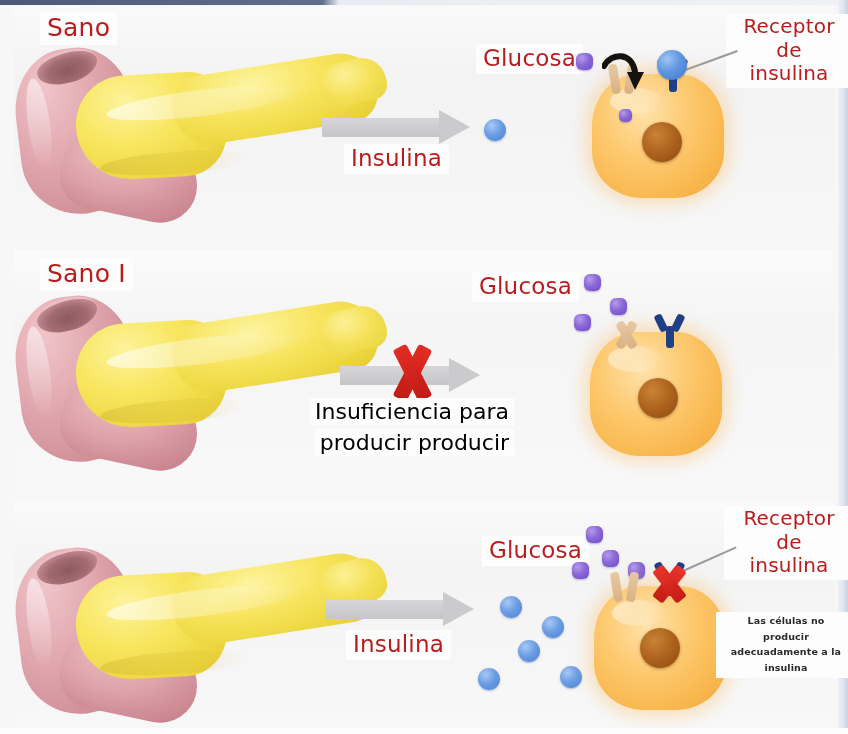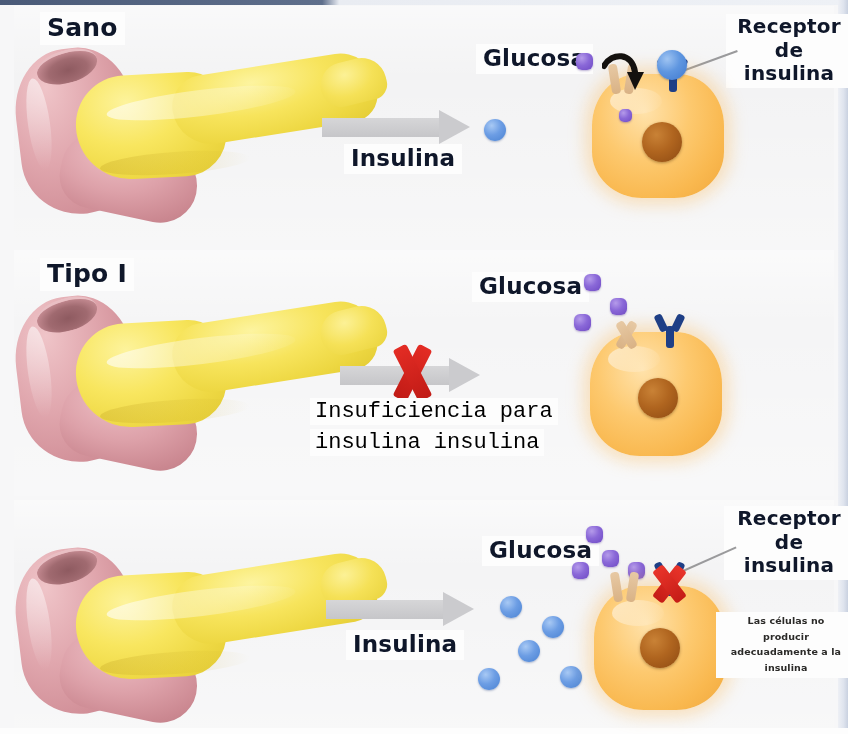--- a/index.html
+++ b/index.html
@@ -23,30 +23,30 @@
   
   .panel{position:absolute;left:14px;width:820px;background:#f4f4f5;}
   .panel.p0{top:6px;height:240px;background:#f3f3f4;}
   .panel.p1{top:250px;height:246px;background:#f5f5f6;}
   .panel.p2{top:500px;height:228px;background:#f4f4f5;}
   .panel-sheen{position:absolute;inset:0;
     background:linear-gradient(180deg,rgba(255,255,255,.55),rgba(255,255,255,0) 30%,rgba(255,255,255,.35));}
 
   
   .hl{position:absolute;font-family:"DejaVu Sans",sans-serif;
-      font-weight:700;color:#0f172a;white-space:nowrap;
+      font-weight:400;color:#b91c1c;white-space:nowrap;
       background:#fdfdfd;padding:1px 7px 2px 7px;line-height:1.18;
       letter-spacing:.2px;}
   .hl.two{white-space:normal;text-align:center;}
 
   .title-lab{font-size:25px;}
   .glu-lab{font-size:23px;}
   .rec-lab{font-size:20px;text-align:center;}
   .ins-lab{font-size:23px;}
-  .fail-lab{font-size:22px;text-align:left;background:transparent;padding:0;font-family:Liberation Mono, monospace;}
+  .fail-lab{font-size:22px;text-align:right;background:transparent;padding:0;}
   .fail-lab span{background:#fdfdfd;padding:1px 5px;display:inline-block;}
   .tiny-lab{font-size:9.5px;font-weight:700;text-align:center;line-height:1.65;
             color:#2b2a28;letter-spacing:.1px;}
 
   
   .pancreas{position:absolute;width:360px;height:190px;}
   .duo{position:absolute;left:4px;top:16px;width:120px;height:168px;}
   .duo-body{position:absolute;left:0;top:0;width:118px;height:166px;
     border-radius:58px 58px 64px 64px / 70px 70px 62px 62px;
     background:
@@ -228,21 +228,21 @@
       <div class="a1"></div>
       <div class="a2"></div>
       <div class="stem"></div>
     </div>
     <div class="ins-ball" style="left:643px;top:44px;"></div>
   </div>
 
   <div class="panel p1">
     <div class="panel-sheen"></div>
 
-    <div class="hl title-lab" style="left:26px;top:8px;">Tipo I</div>
+    <div class="hl title-lab" style="left:26px;top:8px;">Sano I</div>
 
     <div class="pancreas" style="left:0px;top:30px;">
       <div class="duo">
         <div class="duo-body"></div>
         <div class="duo-arm"></div>
         <div class="duo-mouth"></div>
         <div class="duo-hl"></div>
       </div>
       <div class="gland">
         <div class="gland-head"></div>
@@ -257,21 +257,21 @@
       <div class="arrow-shaft"></div>
       <div class="arrow-head"></div>
     </div>
     <div class="redx" style="left:370px;top:94px;">
         <i></i>
         <i></i>
       </div>
 
     <div class="fail-lab" style="position:absolute;left:296px;top:148px;">
       <span>Insuficiencia para</span><br>
-      <span style="margin-top:4px;">insulina insulina</span>
+      <span style="margin-top:4px;">producir producir</span>
     </div>
 
     <div class="hl glu-lab" style="left:458px;top:22px;">Glucosa</div>
 
     <div class="glu" style="left:570px;top:24px;"></div>
     <div class="glu" style="left:596px;top:48px;"></div>
     <div class="glu" style="left:560px;top:64px;"></div>
 
     <div class="cell" style="left:576px;top:82px;">
       <div class="cell-body">

